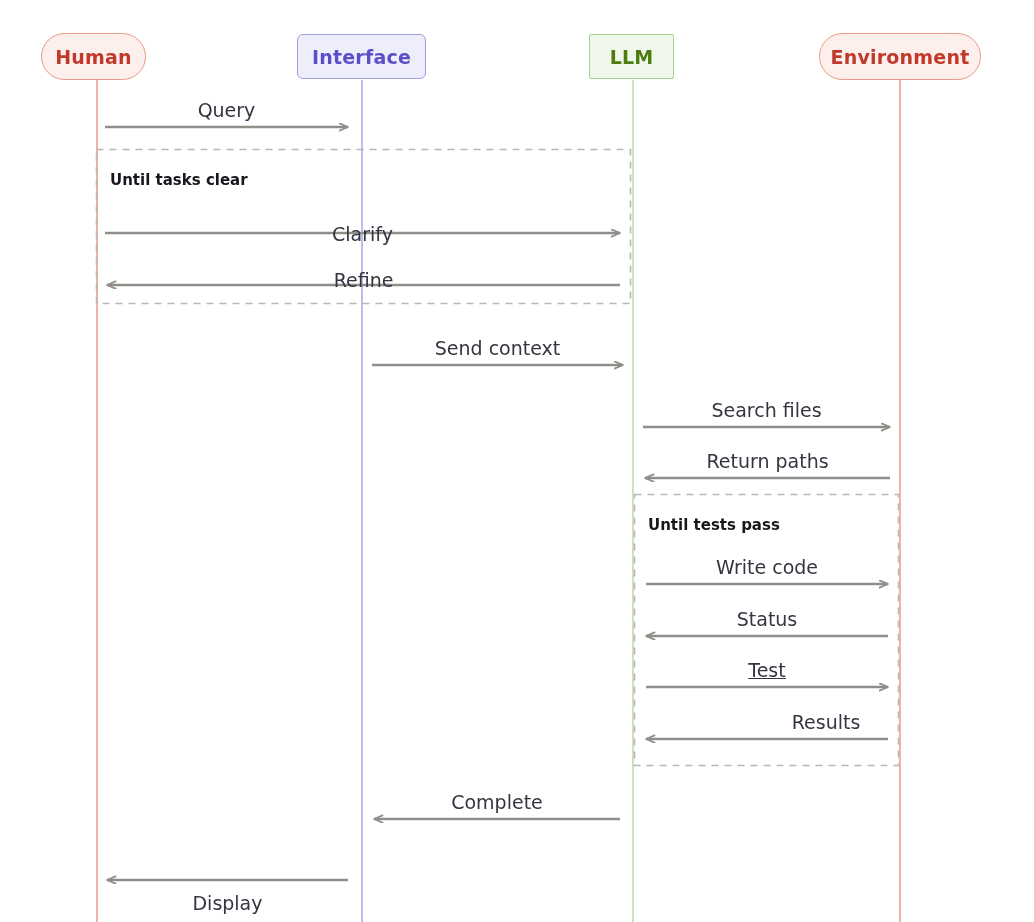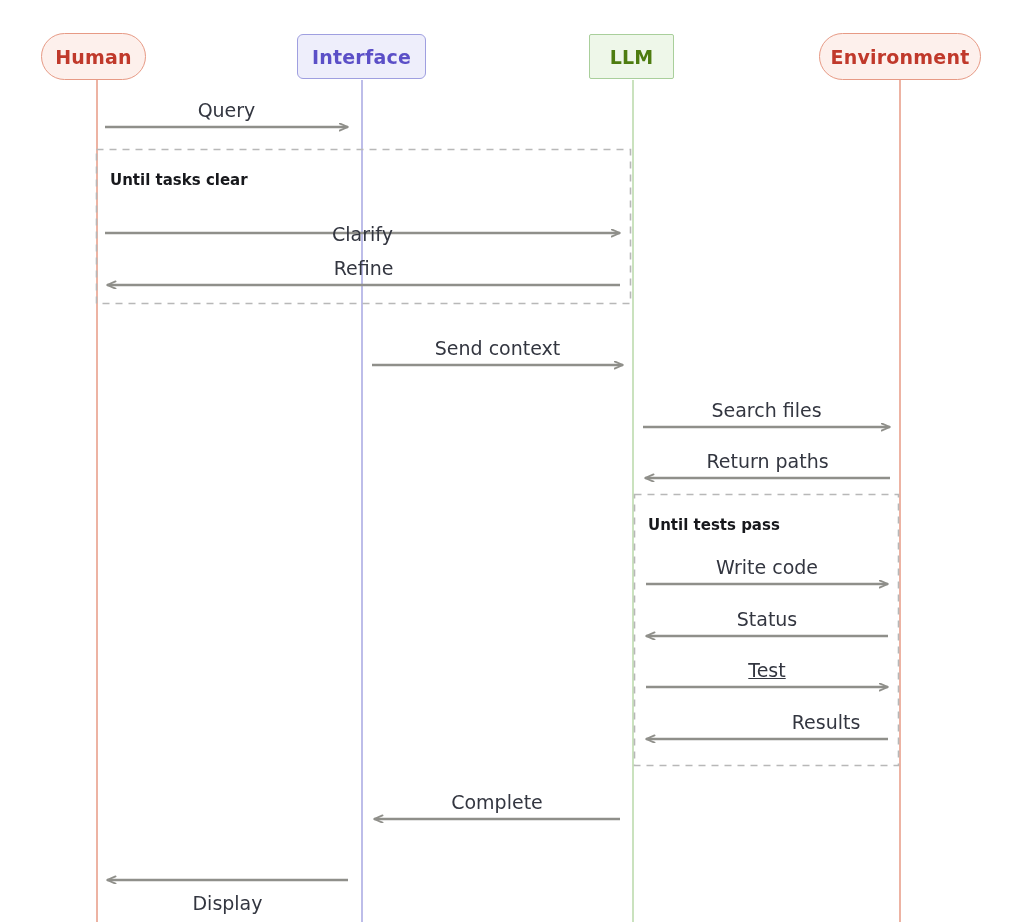--- a/index.html
+++ b/index.html
@@ -111,21 +111,21 @@
         <span>Environment</span>
       </div>
     </div>
   <div id="loop-labels-layer">
       <div class="loop-label" style="left: 110px; top: 163px;">Until tasks clear</div>
       <div class="loop-label" style="left: 648px; top: 508px;">Until tests pass</div>
     </div>
   <div id="message-labels-layer">
       <div class="msg-label" style="left: 226.5px; top: 99px;">Query</div>
       <div class="msg-label" style="left: 362.5px; top: 205px; margin-top: 18px;">Clarify</div>
-      <div class="msg-label" style="left: 363.5px; top: 257px;">Refine</div>
+      <div class="msg-label" style="left: 363.5px; top: 269px;">Refine</div>
       <div class="msg-label" style="left: 497.5px; top: 337px;">Send context</div>
       <div class="msg-label" style="left: 766.5px; top: 399px;">Search files</div>
       <div class="msg-label" style="left: 767.5px; top: 450px;">Return paths</div>
       <div class="msg-label" style="left: 767px; top: 556px;">Write code</div>
       <div class="msg-label" style="left: 767px; top: 608px;">Status</div>
       <div class="msg-label" style="left: 767px; top: 659px; text-decoration: underline;">Test</div>
       <div class="msg-label" style="left: 798px; top: 711px; margin-left: 28px;">Results</div>
       <div class="msg-label" style="left: 497px; top: 791px;">Complete</div>
       <div class="msg-label" style="left: 227.5px; top: 852px; margin-top: 40px;">Display</div>
     </div>

